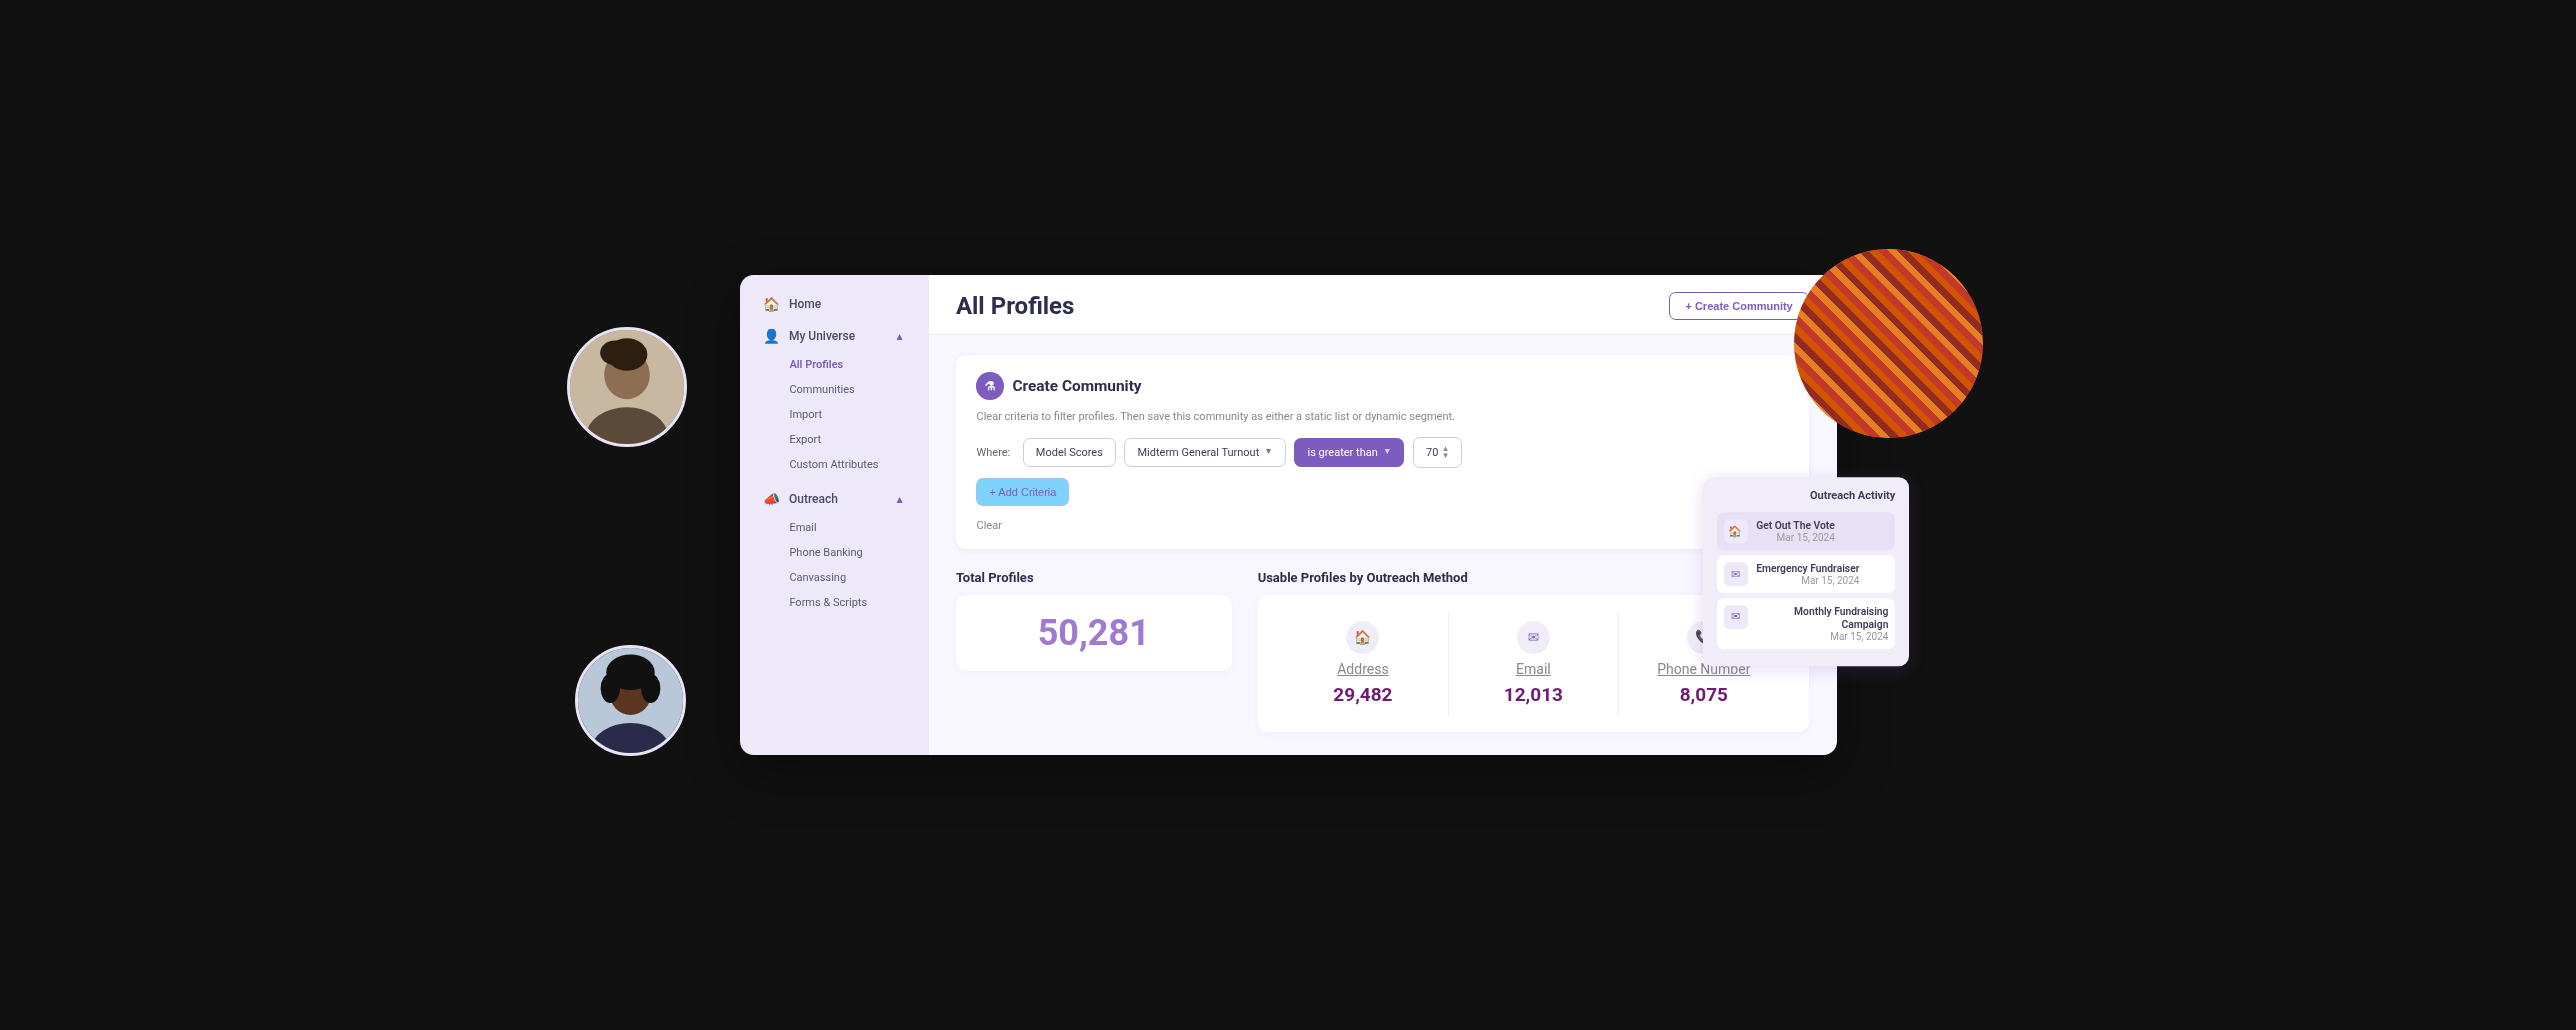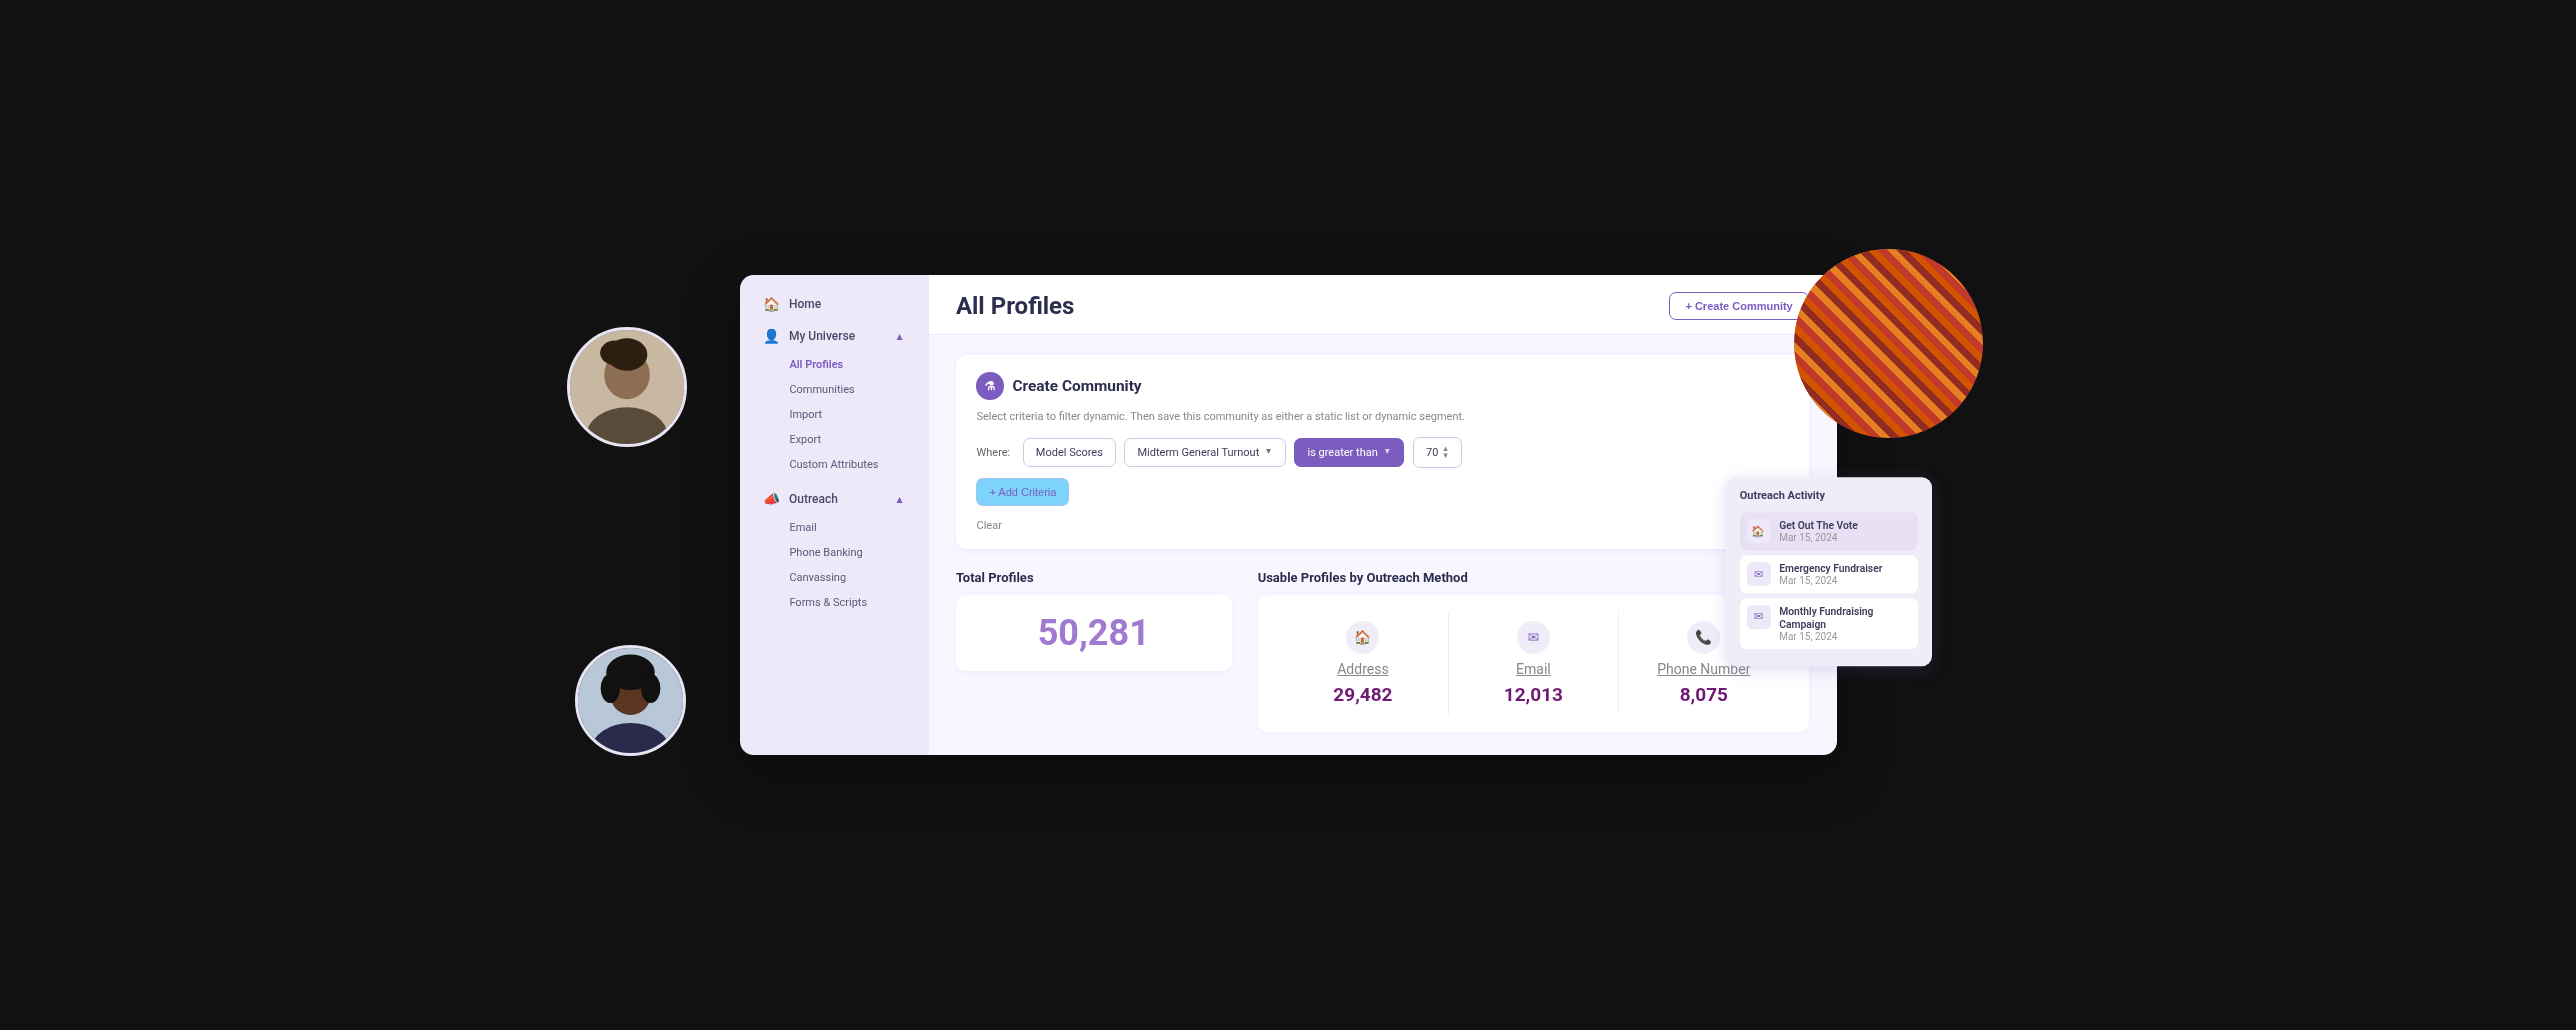--- a/index.html
+++ b/index.html
@@ -351,29 +351,30 @@
     }
     .method-value {
       font-size: 19px;
       font-weight: 700;
       color: #701a75;
     }
 
     
     .outreach-panel {
       position: absolute;
-      right: 0;
+      right: 23px;
       top: 50%;
       transform: translateY(-20%);
       width: 206px;
       background: #f0edf8;
       border-radius: 10.3px;
       padding: 12px 13.7px;
       box-shadow: 0 3.4px 17px rgba(120,80,200,0.2);
       z-index: 20;
+      text-align: right;
     }
     .panel-title {
       font-size: 11px;
       font-weight: 700;
       color: #3d3d5c;
       margin-bottom: 10.3px;
     }
     .panel-item {
       display: flex;
       align-items: flex-start;
@@ -504,21 +505,21 @@
         </button>
       </div>
 
       <div class="content">
 
         <div class="create-community-card">
           <div class="card-title">
             <div class="funnel-icon">⚗</div>
             <span>Create Community</span>
           </div>
-          <div class="card-subtitle">Select criteria to filter dynamic. Then save this community as either a static list or dynamic segment.</div>
+          <div class="card-subtitle">Clear criteria to filter profiles. Then save this community as either a static list or dynamic segment.</div>
 
           <div class="filter-row">
             <span class="where-label">Where:</span>
 
             <div class="filter-chip">
               <span>Model Scores</span>
             </div>
 
             <div class="filter-chip">
               <span>Midterm General Turnout</span>

